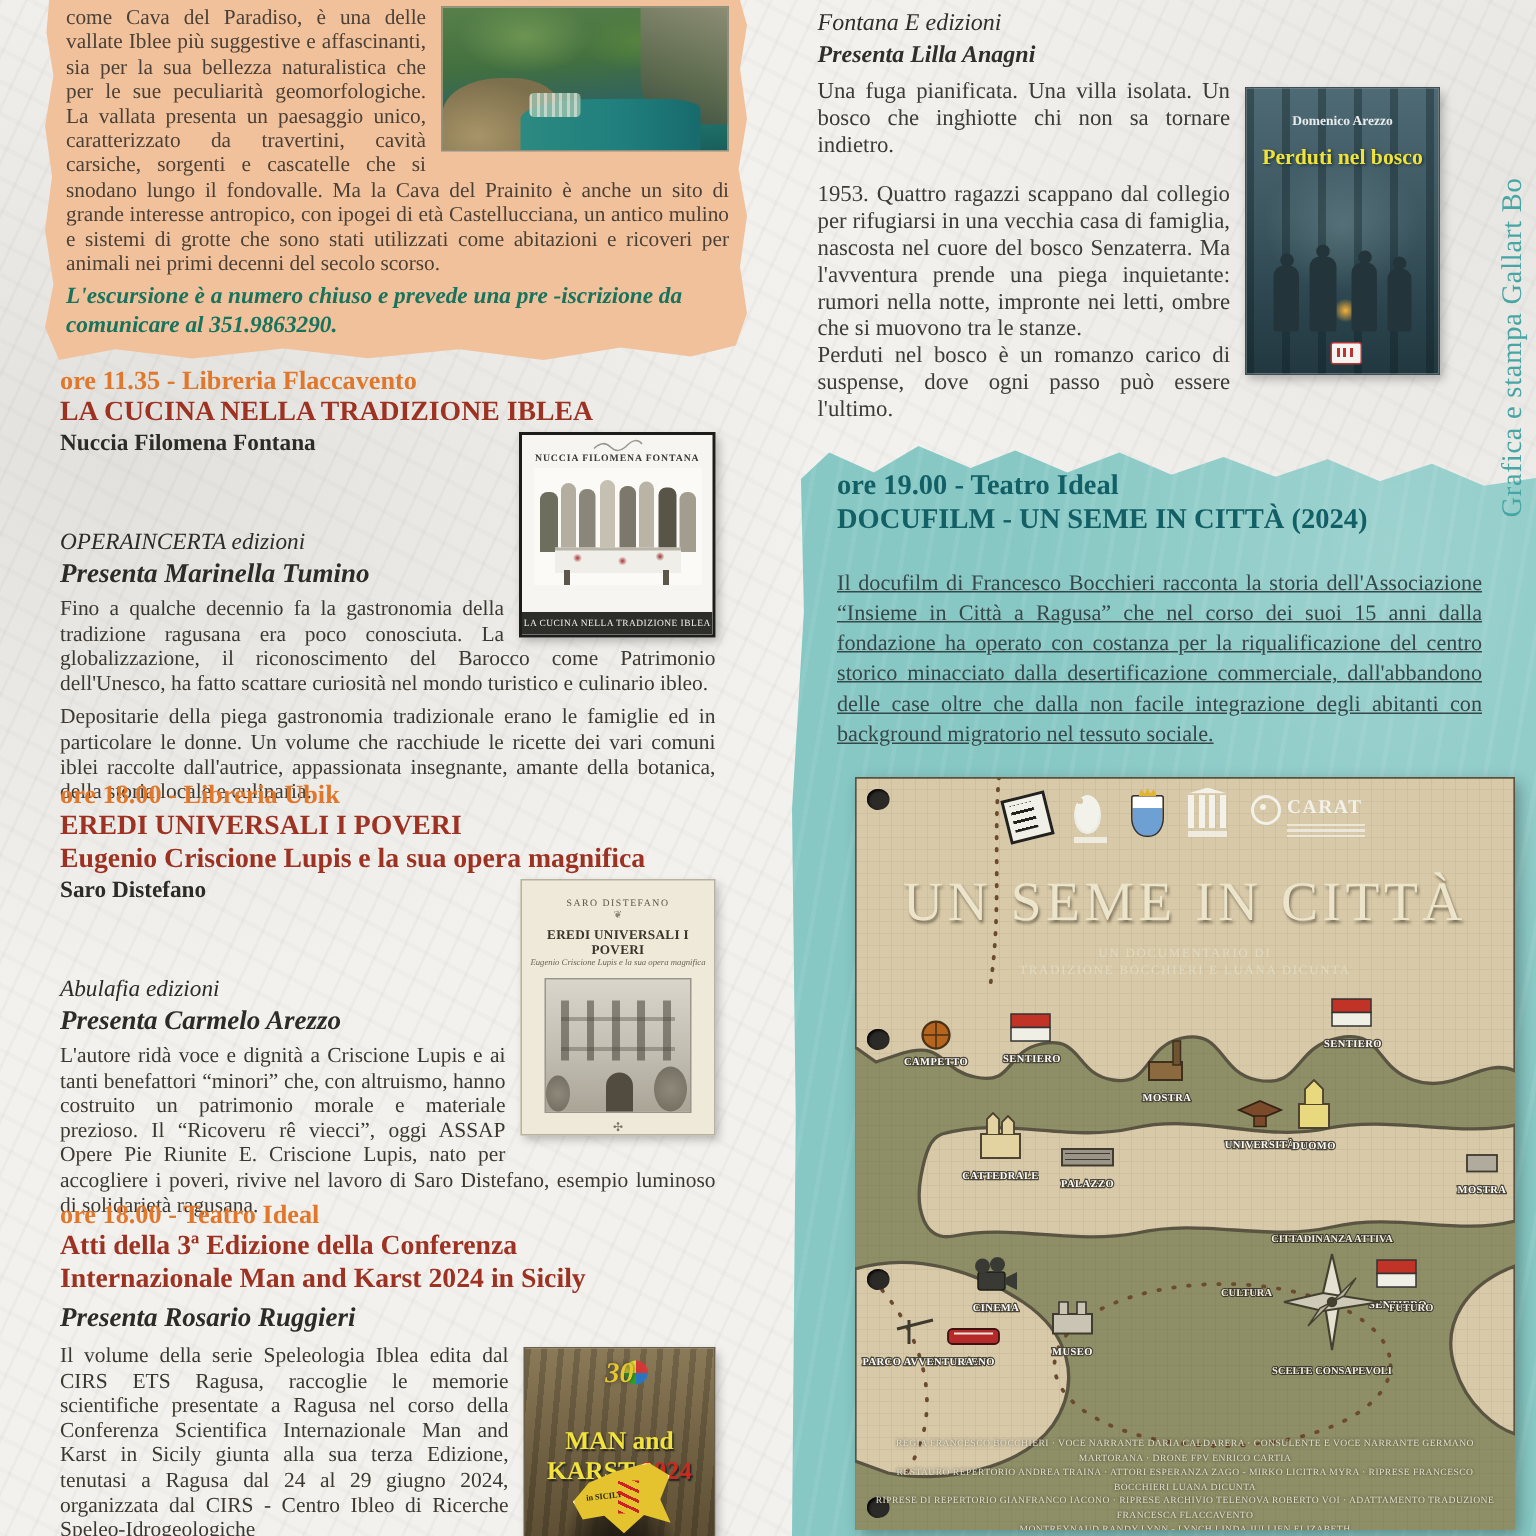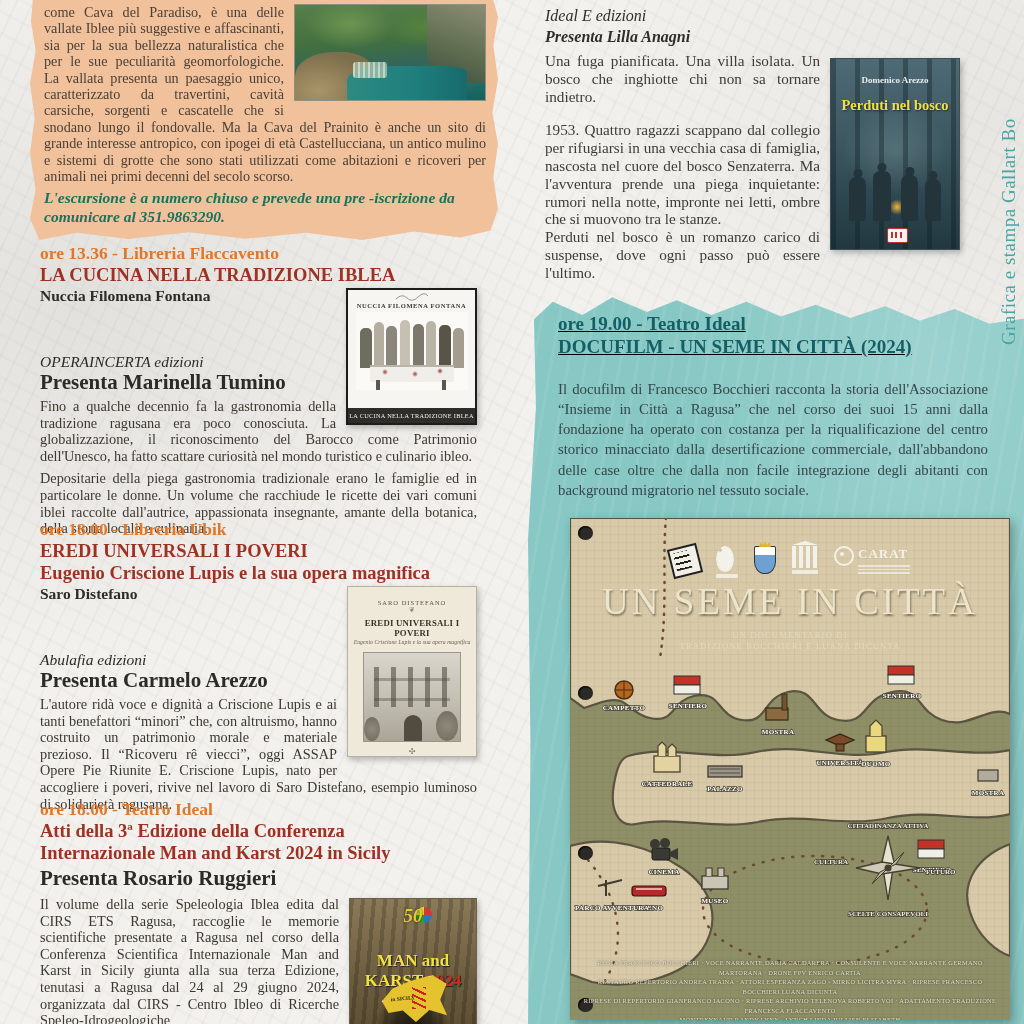--- a/index.html
+++ b/index.html
@@ -26,21 +26,21 @@
   .intro-photo .leaf2{position:absolute;left:90px;top:2px;width:80px;height:40px;background:radial-gradient(ellipse,#55833f,transparent 72%);}
   .intro-text{font-size:14.2px;line-height:16.4px;color:#4a4036;text-align:justify;margin:2px 0 0 0;}
   .intro-note{font-size:15.5px;line-height:19px;color:#17735c;font-weight:bold;font-style:italic;margin-top:4px;text-align:left;}
 
   
   .event{left:40px;width:437px;color:#3f3a31;}
   .time{color:#e0772b;font-weight:bold;font-size:17.5px;line-height:21px;}
   .evtitle{color:#9d3222;font-weight:bold;font-size:18.5px;line-height:22px;}
   .meta-author{font-weight:bold;font-size:15.5px;line-height:20px;color:#2b2b28;}
   .meta-pub{font-style:italic;font-size:15.5px;line-height:20px;color:#2b2b28;margin-top:46px;}
-  .meta-pres{font-weight:bold;font-size:21px;line-height:20px;color:#2b2b28;}
+  .meta-pres{font-style:italic;font-weight:bold;font-size:18px;line-height:20px;color:#2b2b28;}
   .body-par{font-size:14.3px;line-height:16.6px;text-align:justify;color:#3d382f;margin:6px 0 0 0;}
   .coverbox{float:right;margin:2px 0 6px 10px;box-shadow:2px 3px 6px rgba(0,0,0,.25);position:relative;overflow:hidden;}
 
   
   .cover-cucina{width:131px;height:137px;background:#f6f5f1;border:2px solid #1c1c1a;box-sizing:border-box;}
   .cc-squiggle{display:block;margin:2px auto 0;}
   .cc-author{font-size:6.5px;letter-spacing:.6px;text-align:center;color:#3a3a38;font-weight:bold;}
   .cc-art{position:relative;width:112px;height:78px;margin:3px auto 0;background:#fbfaf6;}
   .cc-fig{position:absolute;bottom:22px;border-radius:5px 5px 0 0;}
   .cc-table{position:absolute;left:14px;bottom:8px;width:84px;height:15px;background:#efeee8;border-top:2px solid #b9b4a8;
@@ -103,30 +103,30 @@
   .cp-logo{position:absolute;left:56px;bottom:6px;width:19px;height:13px;background:#f5f4f0;border:1px solid #b33;border-radius:2px;}
   .cp-logo i{position:absolute;left:3px;top:3px;width:11px;height:6px;background:repeating-linear-gradient(90deg,#b33 0 2px,transparent 2px 4.5px);}
 
   
   .teal{left:528px;top:290px;width:496px;height:734px;
     background:
       repeating-linear-gradient(100deg, rgba(255,255,255,.07) 0 3px, transparent 3px 17px),
       radial-gradient(ellipse at 80% 10%, rgba(255,255,255,.18), transparent 45%),
       #87c8c4;
     clip-path:polygon(1.2% 4%,5% 1.6%,11% 3.4%,17% 1%,24% 3%,30% 1.4%,37% 3.4%,44% 1.6%,51% 3.6%,58% 2%,65% 3.8%,72% 2.2%,79% 4.2%,86% 2.6%,93% 4.6%,100% 3.9%,100% 100%,0% 100%,0.5% 62%,0% 34%,1.6% 16%);}
-  .df-head{left:558px;top:312px;width:440px;text-decoration:underline;}
+  .df-head{left:558px;top:312px;width:440px;}
   .df-time{color:#135f66;font-weight:bold;font-size:19px;line-height:23px;}
   .df-title{color:#135f66;font-weight:bold;font-size:19px;line-height:23px;}
-  .df-body{left:558px;top:364px;width:430px;font-size:14.8px;line-height:20.2px;text-align:justify;color:#37474a;}
+  .df-body{left:558px;top:364px;width:430px;font-size:14.8px;line-height:20.2px;text-align:justify;color:#37474a;text-decoration:underline;}
 
   
   .poster{left:570px;top:518px;width:440px;height:502px;box-shadow:3px 4px 10px rgba(0,0,0,.3);overflow:hidden;background:#8e8f66;}
   .poster svg{position:absolute;left:0;top:0;}
   .hole{position:absolute;left:8px;width:15px;height:14px;border-radius:50%;background:#2c2a26;box-shadow:inset 1px 1px 2px #000;}
-  .logos{position:absolute;left:0;top:12px;width:100%;display:flex;justify-content:center;gap:16px;align-items:flex-start;margin-top:16px;}
+  .logos{position:absolute;left:0;top:12px;width:100%;display:flex;justify-content:center;gap:16px;align-items:flex-start;}
   .lg-stamp{width:26px;height:26px;background:#f0efe8;border:2px solid #22211d;transform:rotate(-14deg);
      background-image:repeating-linear-gradient(0deg,#22211d 0 2px,transparent 2px 6px);background-size:60% 70%;background-repeat:no-repeat;background-position:3px 3px;}
   .lg-pine{width:18px;height:26px;background:radial-gradient(ellipse at 50% 40%,#f2f1ea 60%,#d8d6c8);border-radius:50% 50% 45% 45%;
      -webkit-mask:radial-gradient(circle 3px at 4px 4px,transparent 2px,#000 2px);}
   .lg-sub{height:4px;background:rgba(245,244,236,.8);margin-top:2px;}
   .lg-crest{width:20px;height:26px;background:linear-gradient(180deg,#fff 0 30%,#6fa0d4 30% 100%);border:1px solid #333;border-radius:2px 2px 45% 45%;position:relative;}
   .lg-crest::before{content:"";position:absolute;left:4px;top:-6px;width:12px;height:6px;background:#e3b52c;clip-path:polygon(0 100%,15% 20%,35% 70%,50% 0,65% 70%,85% 20%,100% 100%);}
   .lg-unesco{width:26px;height:22px;background:repeating-linear-gradient(90deg,#f2f1ea 0 4px,transparent 4px 7px);position:relative;}
   .lg-unesco::before{content:"";position:absolute;left:0;top:-5px;width:26px;height:4px;background:#f2f1ea;clip-path:polygon(0 100%,50% 0,100% 100%);}
   .lg-carat{display:flex;align-items:flex-start;gap:4px;}
@@ -156,21 +156,21 @@
       <div class="cliff"></div>
         <div class="rocks"></div>
       <div class="water"></div>
         <div class="falls"></div>
     </div>
     <p class="intro-text">come Cava del Paradiso, è una delle vallate Iblee più suggestive e affascinanti, sia per la sua bellezza naturalistica che per le sue peculiarità geomorfologiche. La vallata presenta un paesaggio unico, caratterizzato da travertini, cavità carsiche, sorgenti e cascatelle che si snodano lungo il fondovalle. Ma la Cava del Prainito è anche un sito di grande interesse antropico, con ipogei di età Castellucciana, un antico mulino e sistemi di grotte che sono stati utilizzati come abitazioni e ricoveri per animali nei primi decenni del secolo scorso.</p>
     <p class="intro-note">L'escursione è a numero chiuso e prevede una pre -iscrizione da comunicare  al  351.9863290.</p>
   </div>
 
   <div class="abs event" style="top:243px;">
-    <div class="time">ore 13.36 - Libreria Flaccavento</div>
+    <div class="time">ore 11.35 - Libreria Flaccavento</div>
     <div class="evtitle">LA CUCINA NELLA TRADIZIONE IBLEA</div>
     <div>
       <div class="coverbox cover-cucina">
         <svg class="cc-squiggle" width="36" height="10">
             <path d="M2 7 Q8 1 13 6 T24 5 T34 4" fill="none" stroke="#9a968c" stroke-width="1"></path>
           </svg>
         <div class="cc-author">NUCCIA FILOMENA FONTANA</div>
         <div class="cc-art">
           <div class="cc-fig" style="left:4px;width:12px;height:40px;background:#6e6e5e;"></div>
           <div class="cc-fig" style="left:18px;width:10px;height:46px;background:#b3aea0;"></div>
@@ -219,34 +219,34 @@
     </div>
   </div>
 
   <div class="abs event" style="top:799px;">
     <div class="time">ore 18.00 - Teatro Ideal</div>
     <div class="evtitle" style="width:420px;">Atti della 3ª Edizione della Conferenza Internazionale Man and Karst 2024 in Sicily</div>
     <div class="meta-pres" style="margin-top:4px;">Presenta Rosario Ruggieri</div>
     <div>
       <div class="coverbox cover-karst">
         <div class="ck-ring"></div>
-        <div class="ck-50">50</div>
+        <div class="ck-50">30</div>
         <div class="ck-title"><span>MAN and KARST</span> <span class="yr">2024</span></div>
         <div class="ck-sicily">
             <span>in SICILY</span>
           </div>
         <div class="ck-red"></div>
 
       </div>
       <p class="body-par" style="margin-top:8px;">Il volume della serie Speleologia Iblea edita dal CIRS ETS Ragusa, raccoglie le memorie scientifiche presentate a Ragusa nel corso della Conferenza Scientifica Internazionale Man and Karst in Sicily giunta alla sua terza Edizione, tenutasi a Ragusa dal 24 al 29 giugno 2024, organizzata dal CIRS - Centro Ibleo di Ricerche Speleo-Idrogeologiche</p>
     </div>
   </div>
 
   <div class="abs righttop">
-    <div class="rt-pub">Ideal E edizioni</div>
+    <div class="rt-pub">Fontana E edizioni</div>
     <div class="rt-pres">Presenta Lilla Anagni</div>
     <div>
       <div class="coverbox cover-perduti" style="margin-top:6px;">
         <div class="cp-author">Domenico Arezzo</div>
         <div class="cp-title">Perduti nel bosco</div>
         <div class="cp-glow"></div>
         <div class="cp-fig" style="left:18px;width:17px;height:44px;"></div>
         <div class="cp-fig" style="left:42px;width:18px;height:50px;"></div>
         <div class="cp-fig" style="left:70px;width:17px;height:46px;"></div>
         <div class="cp-fig" style="left:94px;width:16px;height:42px;"></div>

